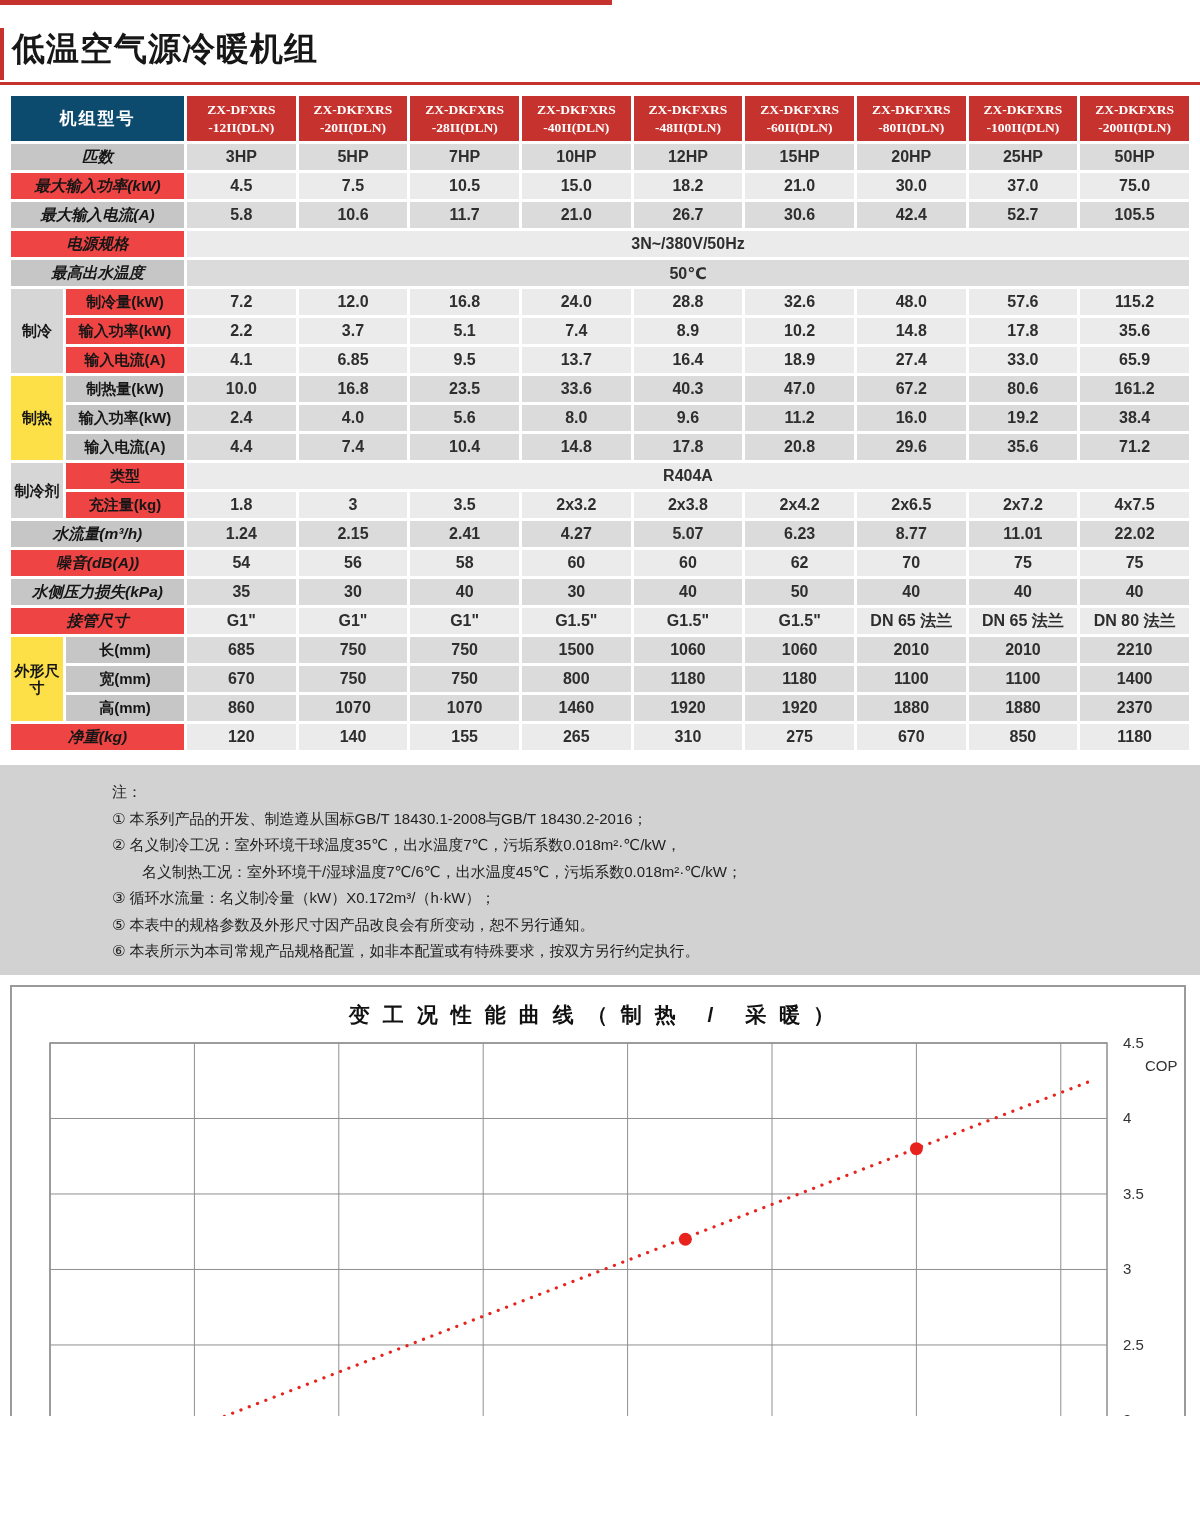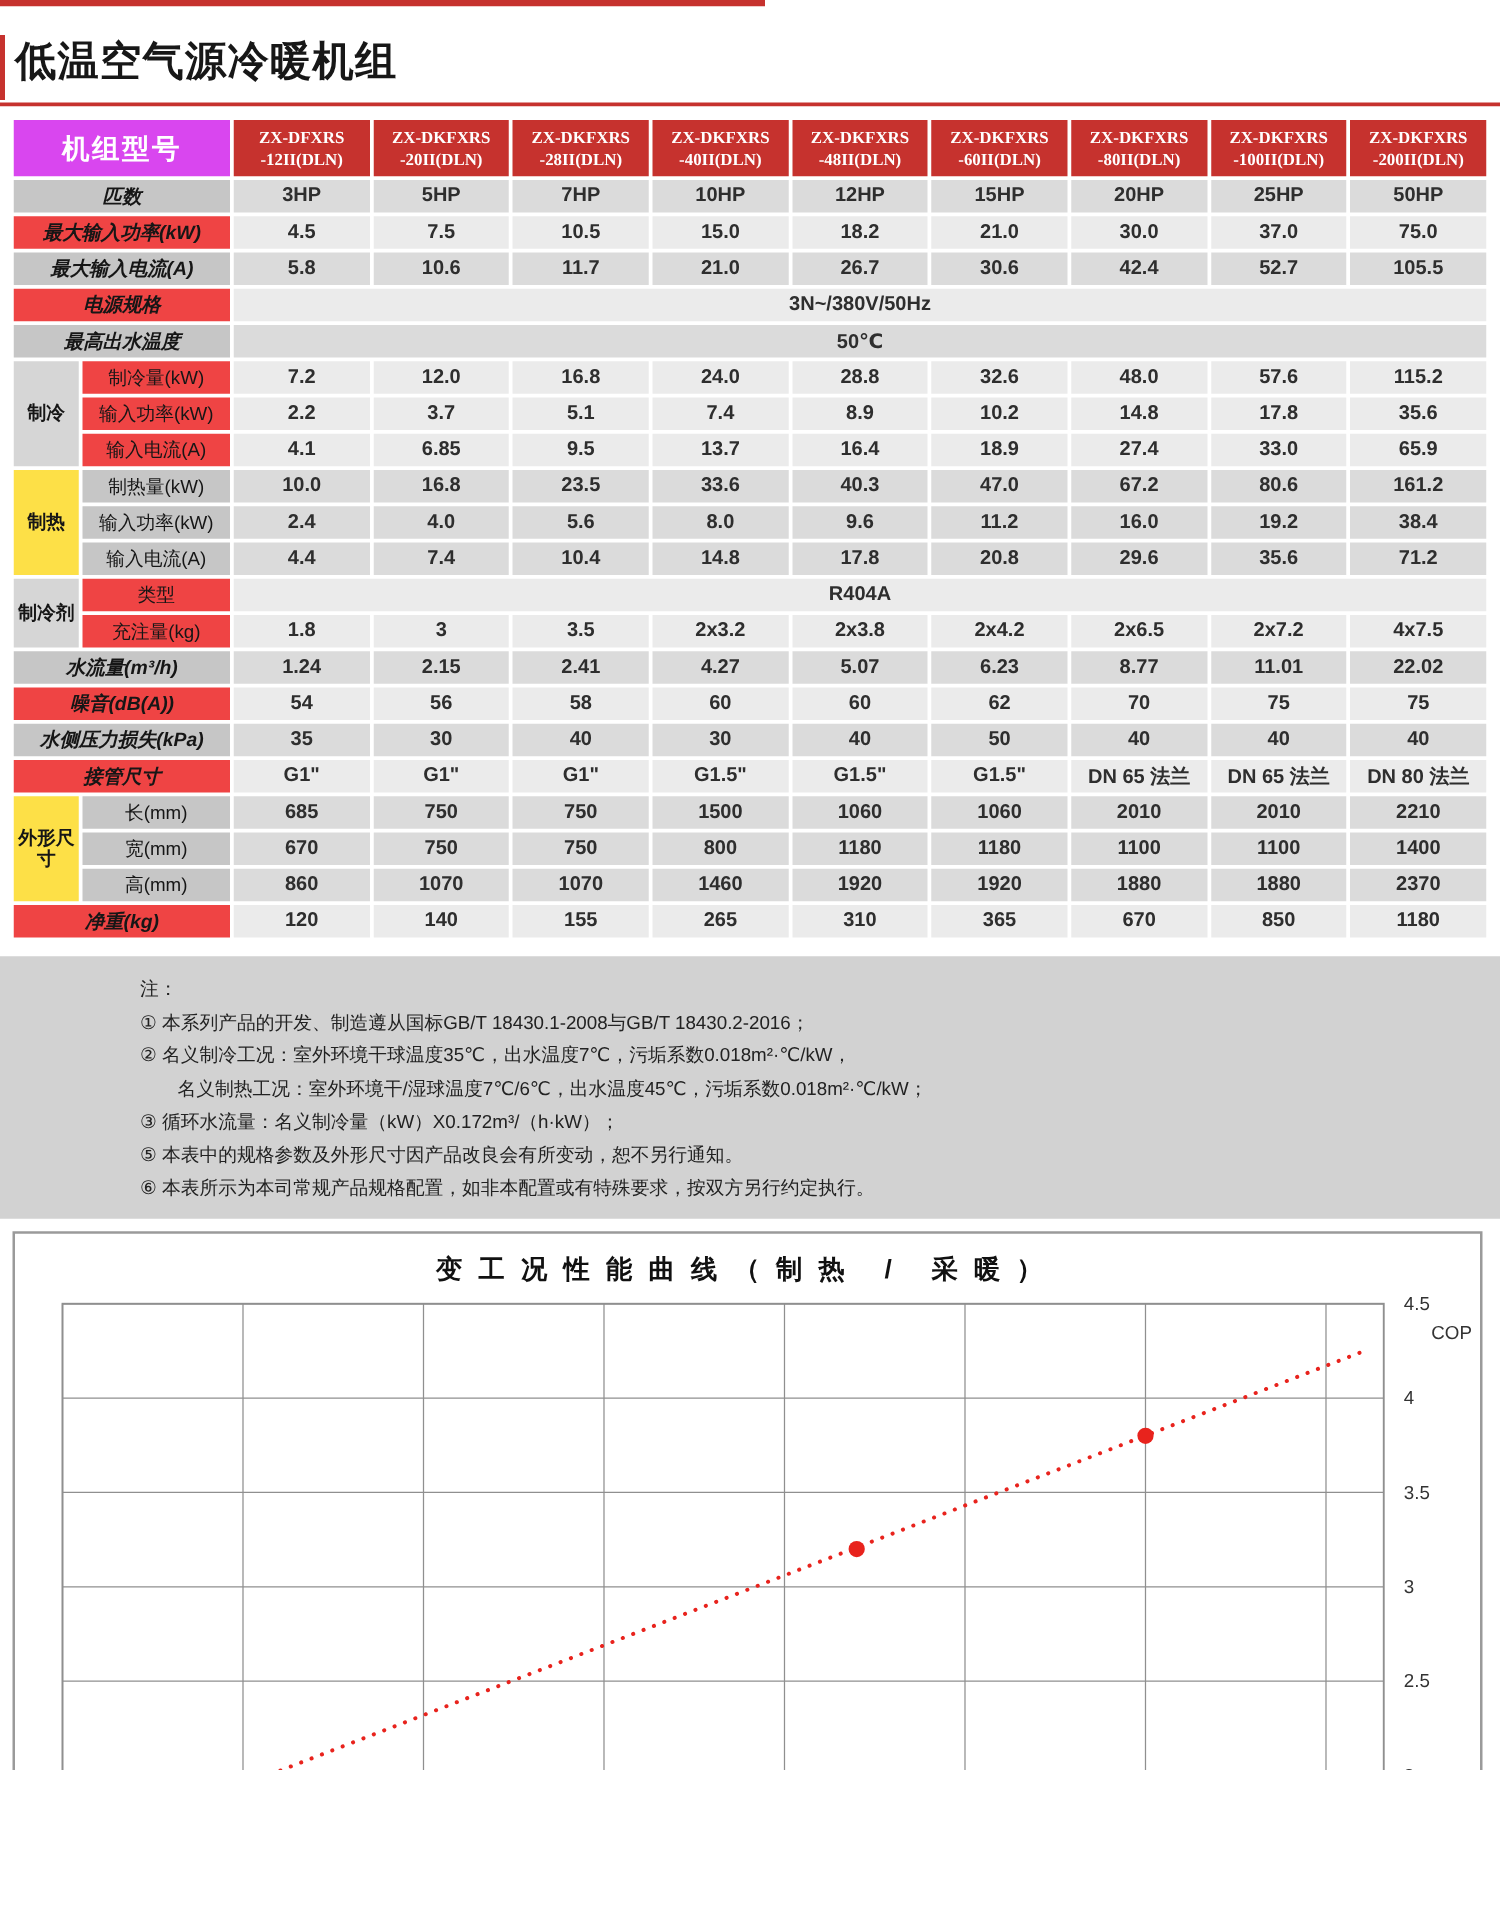--- a/index.html
+++ b/index.html
@@ -6,25 +6,25 @@
   .page{position:relative;width:1200px;height:1416px;background:#fff;overflow:hidden;
         font-family:"Liberation Sans","DejaVu Sans",sans-serif;color:#1c1c1c;}
   .top-strip{position:absolute;left:0;top:0;width:612px;height:5px;background:#c6322e;}
   .title-accent{position:absolute;left:0;top:28px;width:4px;height:52px;background:#c6322e;}
   h1.page-title{margin:0;padding:27px 0 0 12px;font-size:33px;font-weight:700;letter-spacing:1px;color:#171717;}
   .title-rule{margin-top:10px;width:100%;height:3px;background:#c6322e;}
 
   table.spec{width:1184px;margin:8px 8px 0 8px;border-collapse:separate;border-spacing:3px;table-layout:fixed;}
   table.spec th,table.spec td{text-align:center;vertical-align:middle;overflow:hidden;}
   th.hdr{background:#c6322e;color:#fff;font-size:13.5px;font-weight:700;padding:5px 0;line-height:1.3;}
-  th.corner{background:#d946ef;color:#fff;font-size:22px;font-weight:700;letter-spacing:2px;}
+  th.corner{background:#0c4a6e;color:#fff;font-size:17px;font-weight:700;letter-spacing:2px;}
   .model{white-space:pre-line;font-family:Liberation Serif, serif;}
   td{height:24px;font-size:16px;}
   td.lab{font-weight:700;font-size:15.5px;color:#161616;font-style:italic;}
-  td.sub{font-weight:400;font-size:15px;color:#161616;}
+  td.sub{font-weight:700;font-size:15px;color:#161616;}
   td.grp{font-weight:700;font-size:15px;color:#161616;line-height:1.15;padding:0;}
   td.val{font-weight:700;color:#2e2e2e;}
   tr.l td.val{background:#ebebeb;} tr.l td.lab,tr.l td.sub{background:#ef4444;}
   tr.m td.val{background:#dbdbdb;} tr.m td.lab,tr.m td.sub{background:#c6c6c6;}
   td.grp.gl{background:#d6d6d6;} td.grp.gm{background:#fde047;}
 
   .notes{margin-top:12px;background:#d2d2d2;padding:14px 40px 10px 112px;
          font-size:15px;line-height:26.5px;color:#222;font-weight:500;}
   .notes .line{white-space:nowrap;}
   .notes .indent{padding-left:30px;}
@@ -304,21 +304,21 @@
       <td class="val">1880</td>
       <td class="val">2370</td>
     </tr>
     <tr class="l">
       <td class="lab" colspan="2">净重(kg)</td>
       <td class="val">120</td>
       <td class="val">140</td>
       <td class="val">155</td>
       <td class="val">265</td>
       <td class="val">310</td>
-      <td class="val">365</td>
+      <td class="val">275</td>
       <td class="val">670</td>
       <td class="val">850</td>
       <td class="val">1180</td>
     </tr>
   </tbody>
     </table>
 
   <div class="notes">
     <div class="line">注：</div>
     <div class="line">① 本系列产品的开发、制造遵从国标GB/T 18430.1-2008与GB/T 18430.2-2016；</div>

